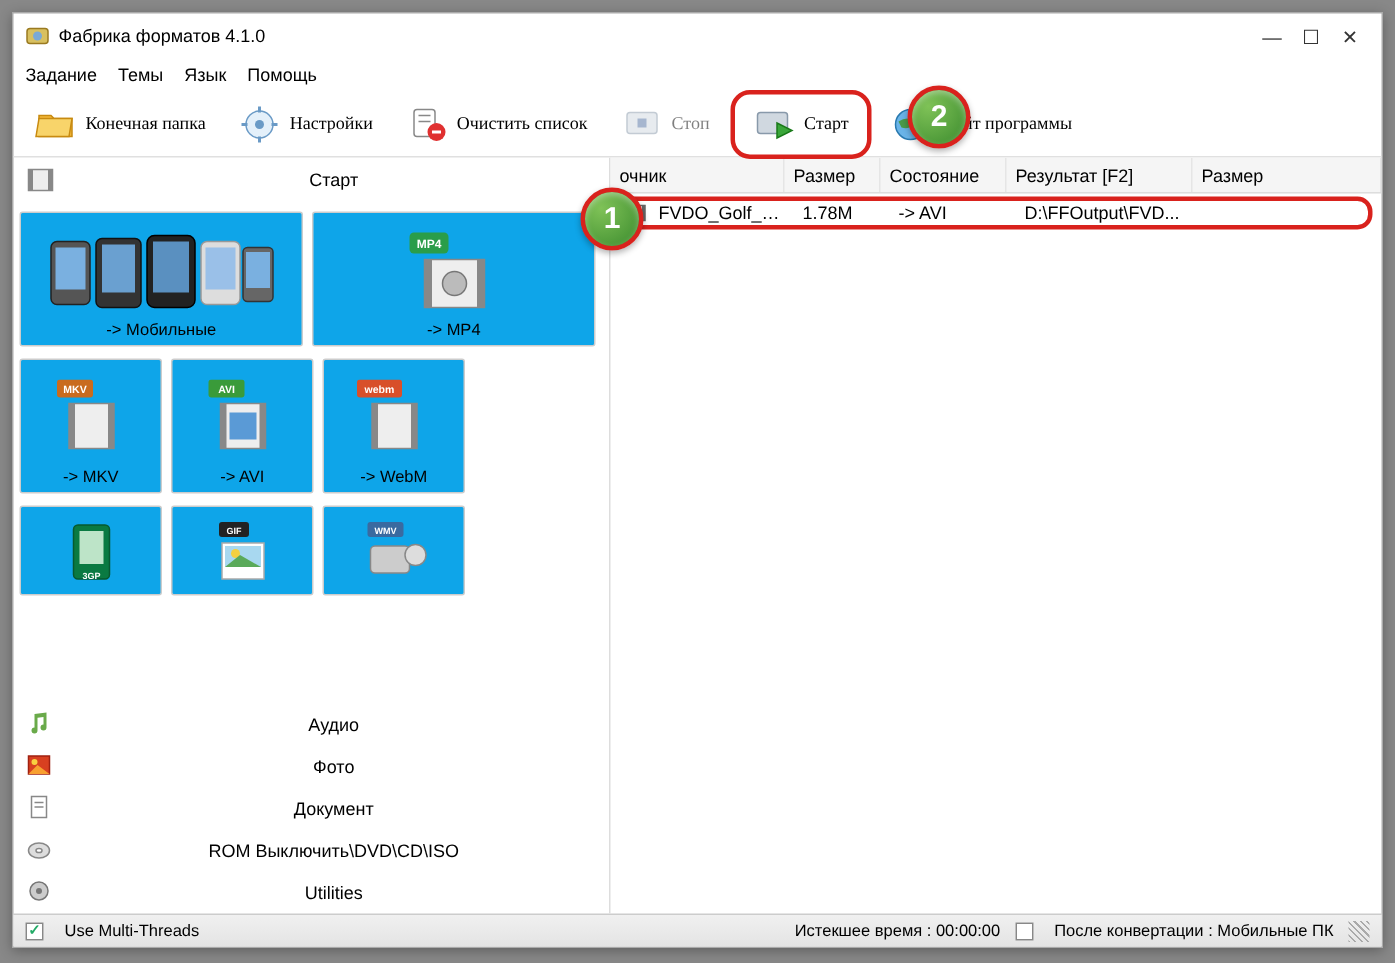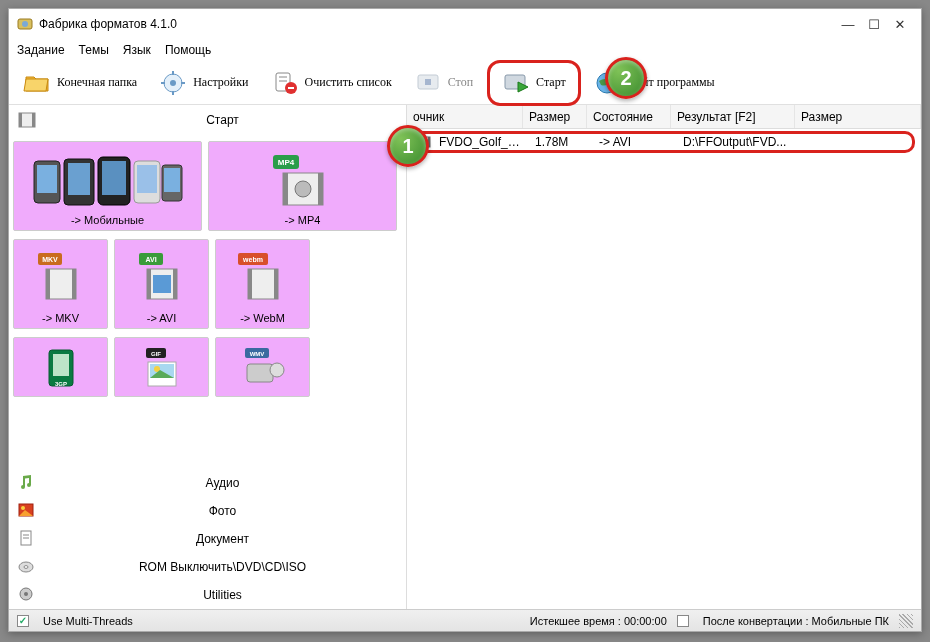--- a/index.html
+++ b/index.html
@@ -32,21 +32,21 @@
 
 .content { flex: 1; display: flex; overflow: hidden; }
 
 
 .lpanel { width: 398px; border-right: 1px solid #ddd; display: flex; flex-direction: column; overflow: hidden; }
 .cat-header { height: 30px; display: flex; align-items: center; padding: 0 8px; font-size: 12px; }
 .cat-header .cicon { width: 20px; height: 20px; margin-right: 10px; }
 .cat-header .clabel { flex: 1; text-align: center; }
 .grid-area { flex: 1; overflow: hidden; padding: 6px 4px; }
 .tile-row { display: flex; gap: 6px; margin-bottom: 8px; }
-.tile { border: 1px solid #ccc; border-radius: 2px; background: #f0abfc; display: flex; flex-direction: column; align-items: center; justify-content: flex-end; padding: 6px 4px 4px; cursor: pointer; font-size: 11px; }
+.tile { border: 1px solid #ccc; border-radius: 2px; background: #0ea5e9; display: flex; flex-direction: column; align-items: center; justify-content: flex-end; padding: 6px 4px 4px; cursor: pointer; font-size: 11px; }
 .tile.big { width: 189px; height: 90px; }
 .tile.sm { width: 95px; height: 90px; }
 .tile.sm3 { width: 95px; height: 60px; }
 .tile .img { flex: 1; width: 100%; display: flex; align-items: center; justify-content: center; }
 .cat-list { }
 .cat-item { height: 28px; display: flex; align-items: center; padding: 0 8px; font-size: 12px; cursor: pointer; }
 .cat-item .cicon { width: 20px; height: 20px; margin-right: 10px; }
 .cat-item .clabel { flex: 1; text-align: center; }
 
 

